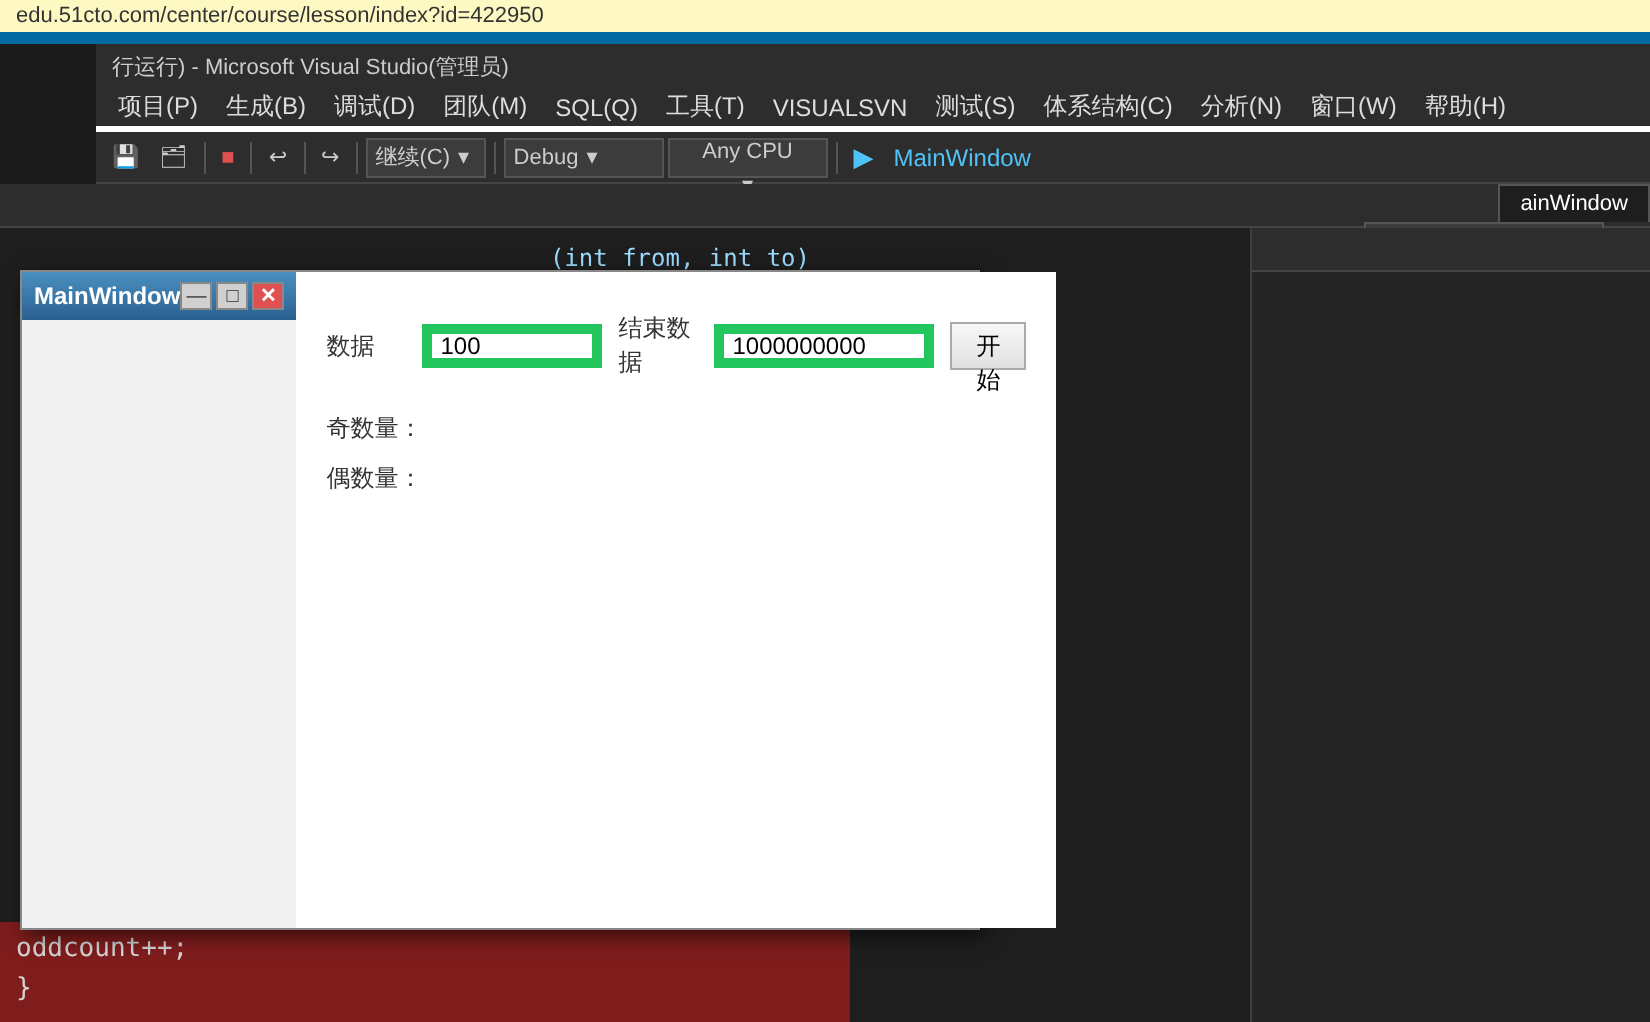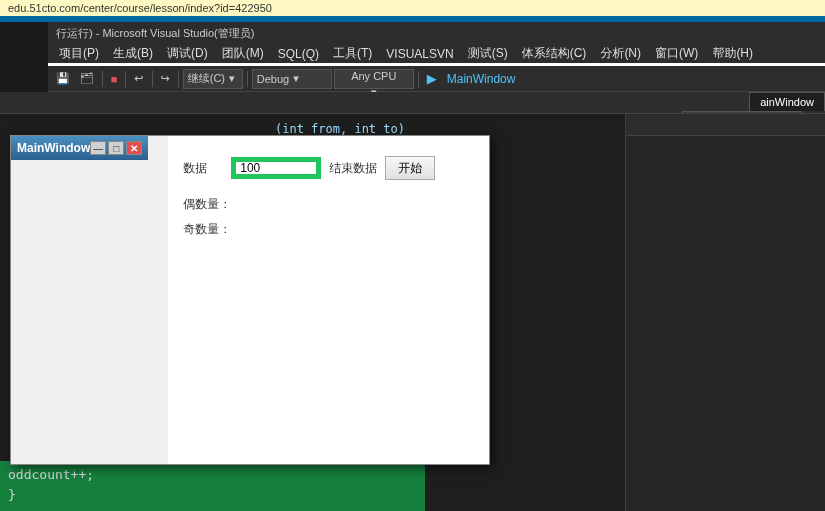--- a/index.html
+++ b/index.html
@@ -172,21 +172,21 @@
       padding: 4px;
     }
 
     
     .code-bottom {
       position: absolute;
       bottom: 0;
       left: 0;
       right: 200px;
       height: 50px;
-      background: #15803d;
+      background: #7f1d1d;
       padding: 4px 8px;
       font-family: Consolas, monospace;
       font-size: 13px;
       color: #d4d4d4;
     }
     .code-line {
       line-height: 1.5;
     }
     .code-text { color: #d4d4d4; }
 
@@ -234,21 +234,20 @@
     }
     .dialog-btn.minimize { background: #d0d0d0; color: #333; }
     .dialog-btn.maximize { background: #d0d0d0; color: #333; }
     .dialog-btn.close { background: #e05050; color: white; font-weight: bold; }
 
     
     .dialog-content {
       flex: 1;
       background: white;
       padding: 20px 15px 10px 15px;
-      margin-left: 20px;
     }
 
     .dialog-row {
       display: flex;
       align-items: center;
       gap: 8px;
       margin-bottom: 16px;
     }
 
     .dialog-label {
@@ -392,27 +391,28 @@
         <div class="dialog-btn close">✕</div>
       </div>
     </div>
 
     <div class="dialog-content">
 
       <div class="dialog-row">
         <span class="dialog-label">数据</span>
         <input class="dialog-input" type="text" value="100" style="">
         <span class="dialog-label">结束数据</span>
+        <input class="dialog-input" type="text" style="width: 110px;" value="1000000000">
         <button class="dialog-start-btn">
           <span>开始</span>
         </button>
       </div>
 
       <div class="dialog-result-row">
+        <span class="dialog-result-label">奇数量：</span>
+      </div>
+      <div class="dialog-result-row">
         <span class="dialog-result-label">偶数量：</span>
       </div>
-      <div class="dialog-result-row">
-        <span class="dialog-result-label">奇数量：</span>
-      </div>
     </div>
   </div>
 
 </div>
 
 </body></html>

